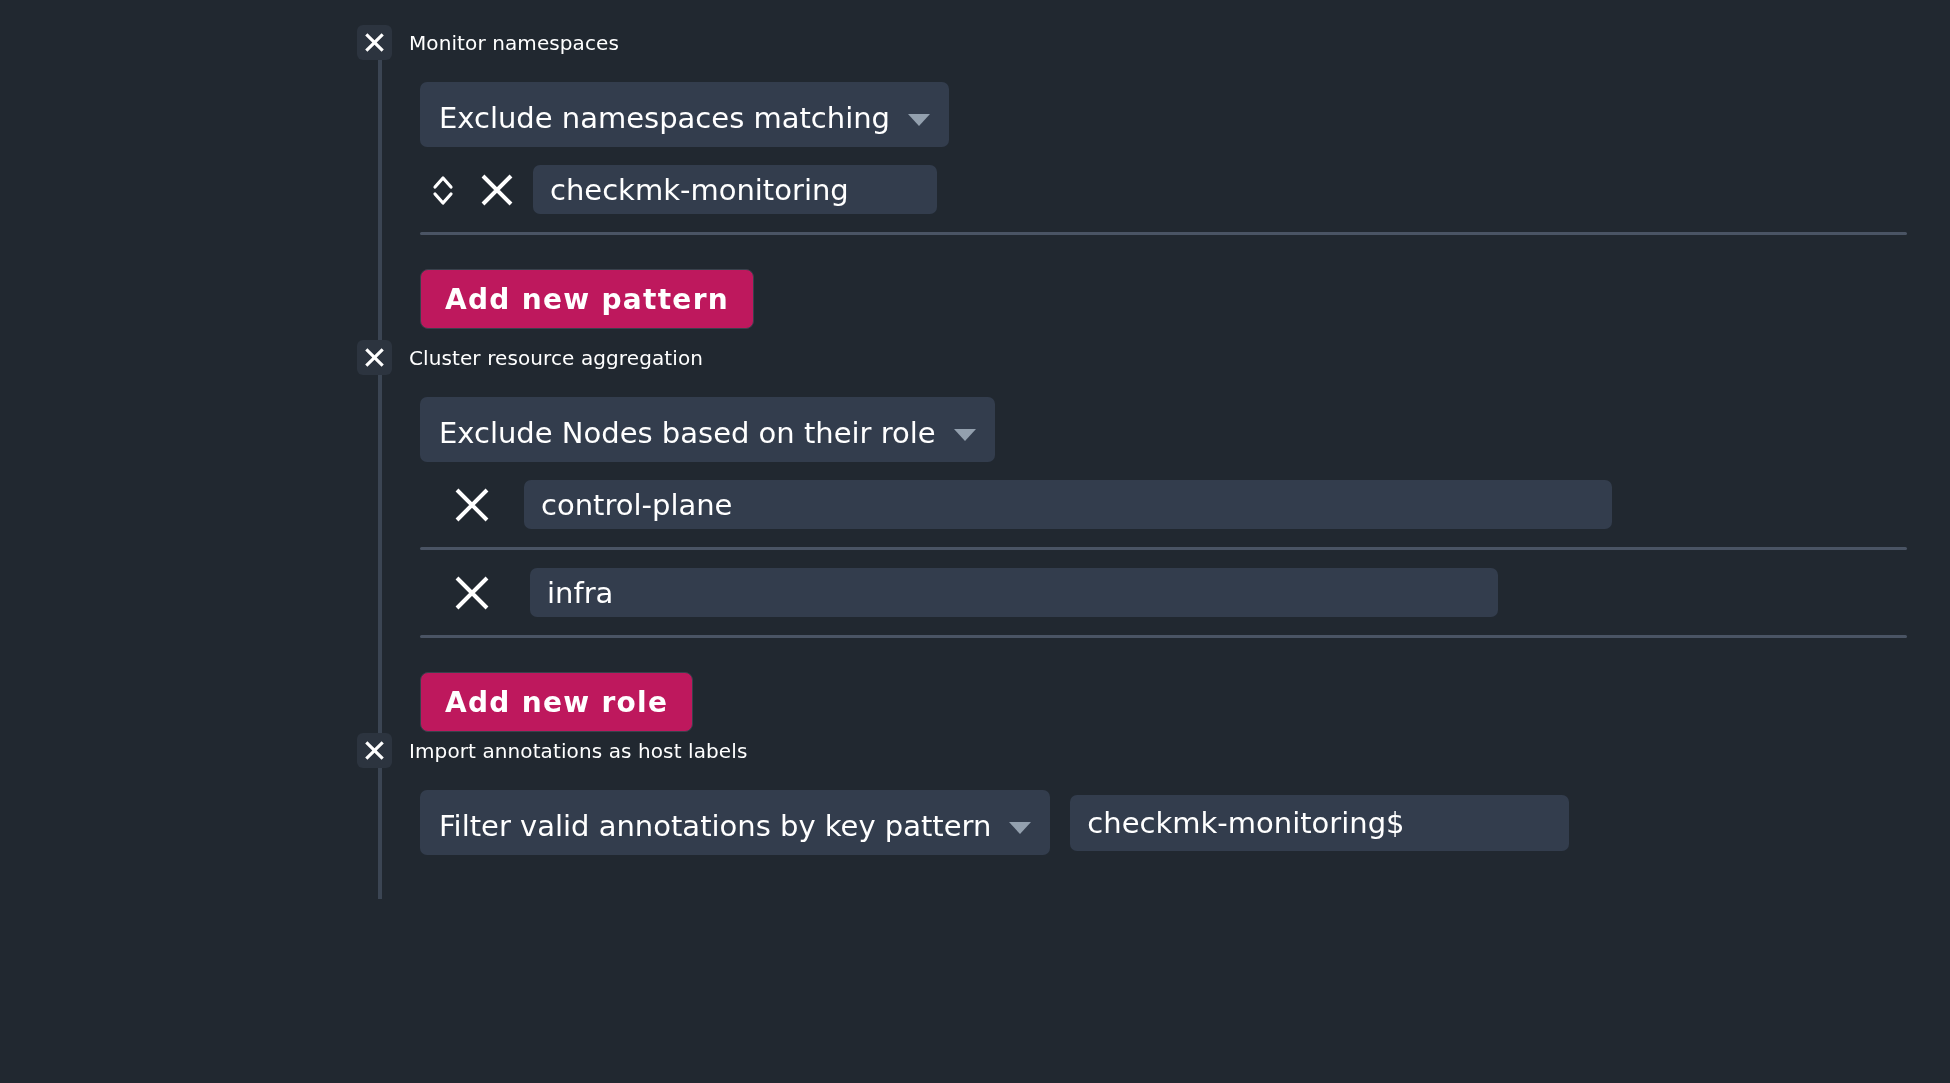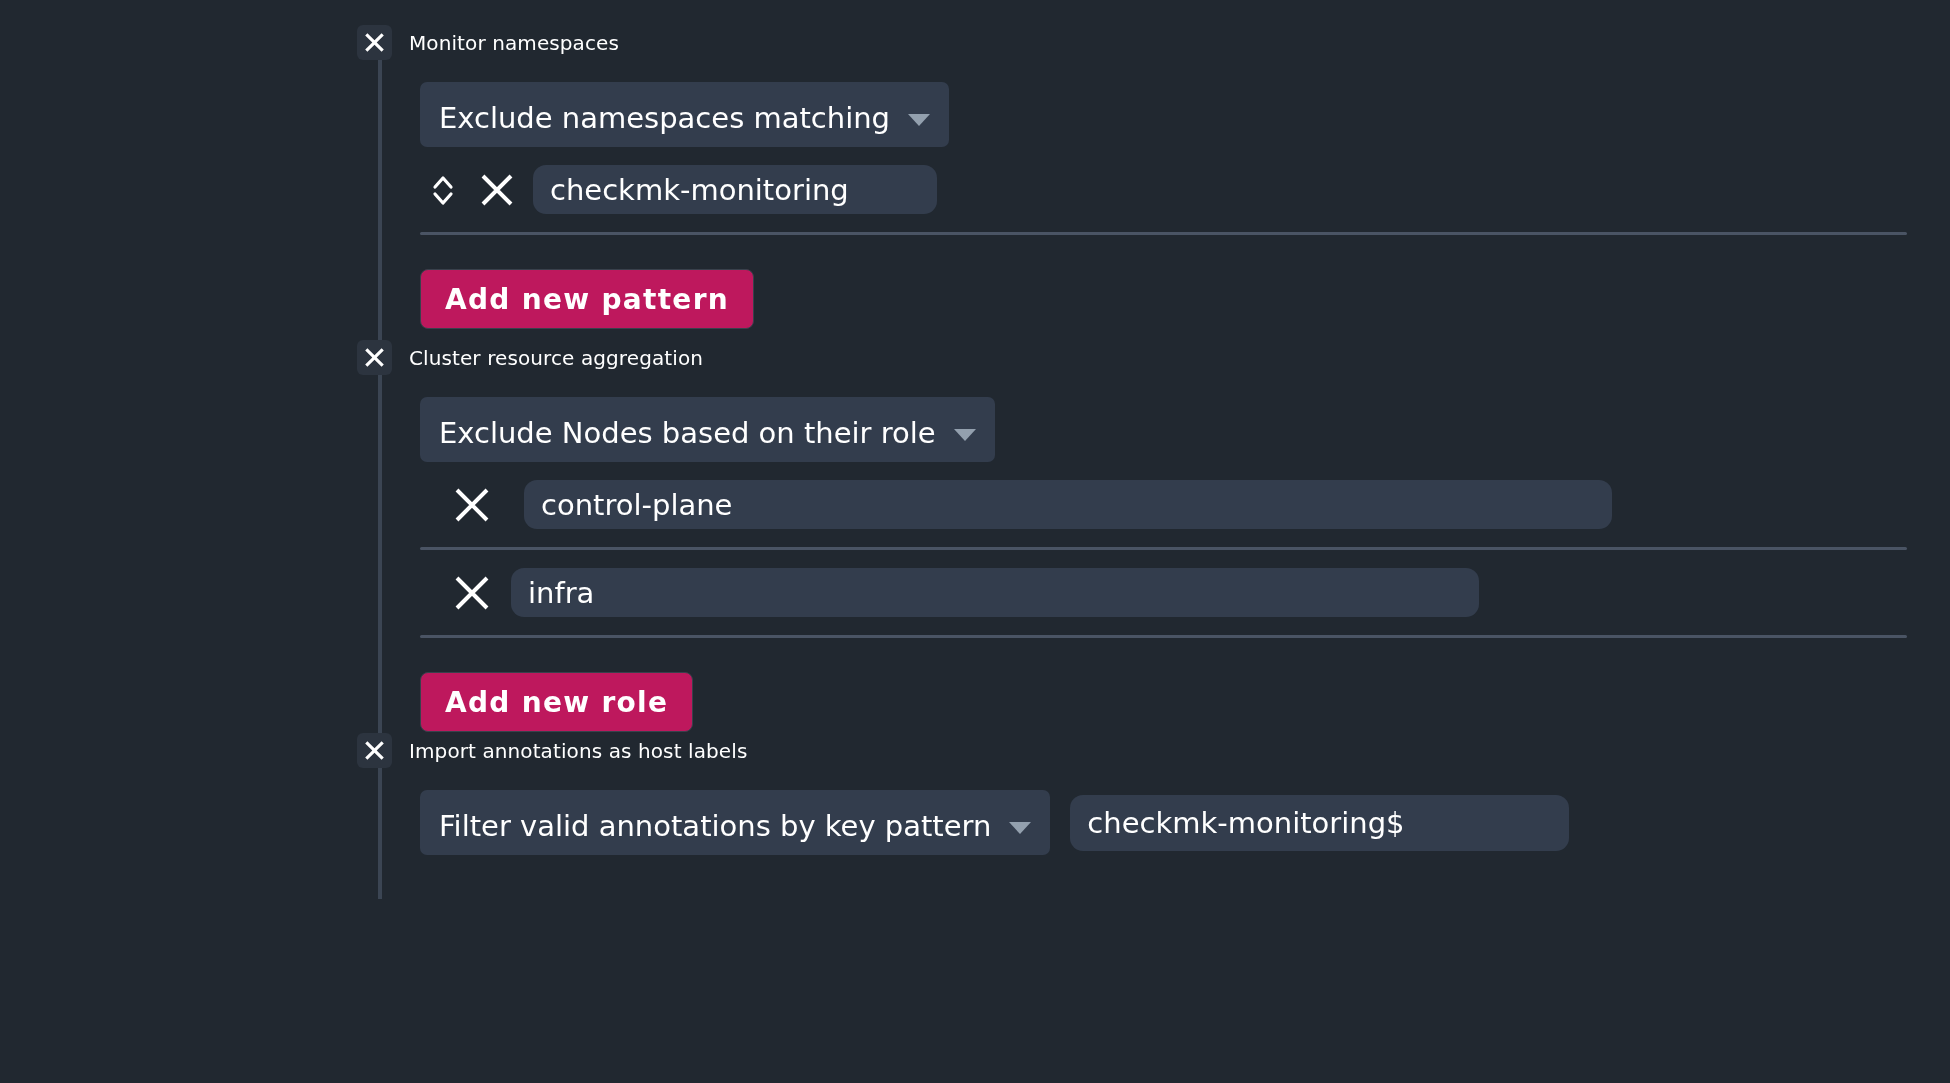--- a/index.html
+++ b/index.html
@@ -112,21 +112,21 @@
     width: 44px;
     min-width: 44px;
     display: flex;
     align-items: center;
     justify-content: center;
     cursor: pointer;
   }
 
   .textbox {
     background: #333d4d;
-    border-radius: 13px;
+    border-radius: 7px;
     height: 49px;
     display: flex;
     align-items: center;
     padding: 0 17px;
     font-size: 29px;
     line-height: 34px;
     color: #ffffff;
     box-sizing: border-box;
     cursor: text;
     overflow: hidden;
@@ -256,21 +256,21 @@
       <div class="pad-top-18"></div>
       <div class="separator" style="width:1487px;"></div>
       <div class="pad-top-18"></div>
 
       <div class="row" style="padding-left:30px;">
         <span class="del-icon">
           <svg width="36" height="36" viewBox="0 0 36 36" aria-hidden="true">
             <path d="M3 3 L33 33 M33 3 L3 33" stroke="#ffffff" stroke-width="4" stroke-linecap="butt"></path>
           </svg>
         </span>
-        <span class="textbox" style="width:968px; margin-left:17px;">infra</span>
+        <span class="textbox" style="width:968px; margin-left:36px;">infra</span>
       </div>
 
       <div class="pad-top-18"></div>
       <div class="separator" style="width:1487px;"></div>
 
       <div class="pad-top-34"></div>
 
       <div class="btn">Add new role</div>
 
       <div class="rail-extra"></div>

